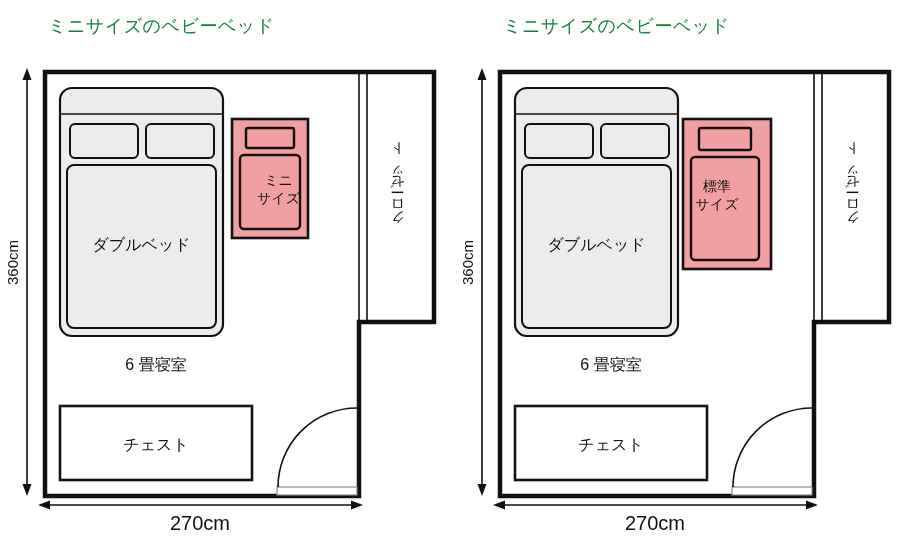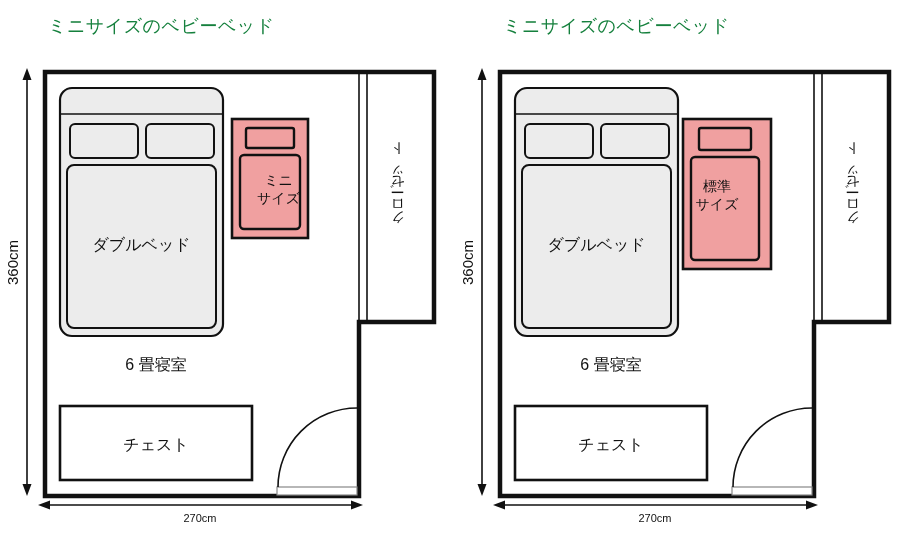--- a/index.html
+++ b/index.html
@@ -50,21 +50,21 @@
     font-size: 15px;
     color: #111111;
     writing-mode: vertical-rl;
     text-orientation: sideways;
     transform: rotate(180deg);
     letter-spacing: 0px;
     white-space: nowrap;
   }
   .h-dim-label {
     position: absolute;
-    font-size: 11px;
+    font-size: 20px;
     color: #111111;
     white-space: nowrap;
     text-align: center;
   }
   .vertical-jp {
     writing-mode: vertical-rl;
     text-orientation: upright;
     transform: rotate(180deg);
     font-size: 14px;
     letter-spacing: 1px;

